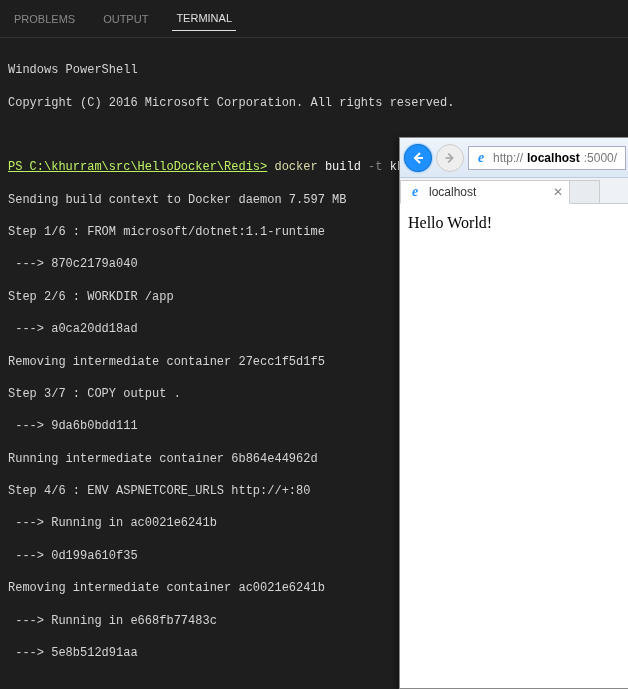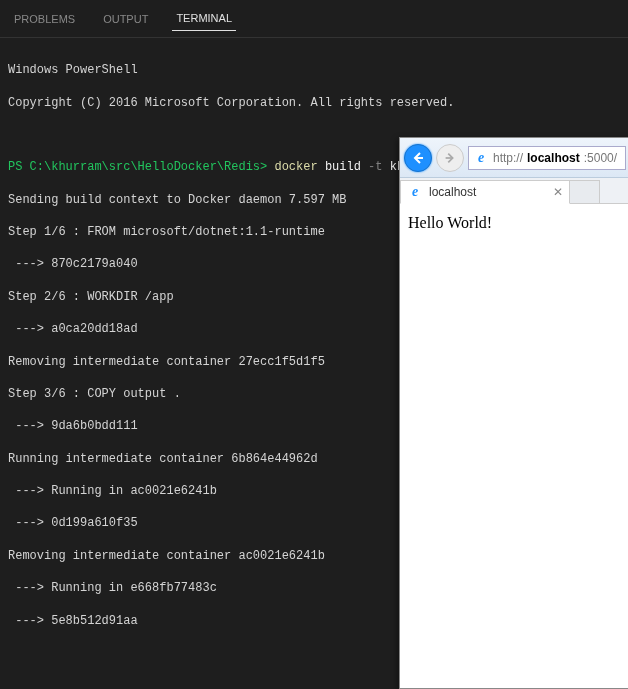--- a/index.html
+++ b/index.html
@@ -33,21 +33,21 @@
     border-bottom: 1px solid #e0e0e0;
   }
   .terminal {
     padding: 8px;
     color: #d4d4d4;
     line-height: 1.35;
     white-space: pre;
     font-size: 12px;
   }
   .line { white-space: pre; }
-  .prompt-path { color: #22c55e; }
+  .prompt-path { color: #bef264; text-decoration: underline; }
   .yellow { color: #dcdcaa; }
   .gray { color: #808080; }
   .white { color: #f0f0f0; margin-top: 21px; }
 
   .browser {
     position: absolute;
     left: 399px;
     top: 137px;
     width: 232px;
     height: 552px;
@@ -158,23 +158,24 @@
 <div class="line">Windows PowerShell</div>
 <div class="line">Copyright (C) 2016 Microsoft Corporation. All rights reserved.</div>
 <div class="line">&nbsp;</div>
 <div class="line"><span class="prompt-path">PS C:\khurram\src\HelloDocker\Redis&gt;</span> <span class="yellow">docker</span> <span class="white">build</span> <span class="gray">-t</span> <span class="white">khurram/mywebapp .</span></div>
 <div class="line">Sending build context to Docker daemon 7.597 MB</div>
 <div class="line">Step 1/6 : FROM microsoft/dotnet:1.1-runtime</div>
 <div class="line"> ---&gt; 870c2179a040</div>
 <div class="line">Step 2/6 : WORKDIR /app</div>
 <div class="line"> ---&gt; a0ca20dd18ad</div>
 <div class="line">Removing intermediate container 27ecc1f5d1f5</div>
-<div class="line">Step 3/6 : COPY output .</div>
+<div class="line">Step 3/7 : COPY output .</div>
 <div class="line"> ---&gt; 9da6b0bdd111</div>
 <div class="line">Running intermediate container 6b864e44962d</div>
+<div class="line">Step 4/6 : ENV ASPNETCORE_URLS http://+:80</div>
 <div class="line"> ---&gt; Running in ac0021e6241b</div>
 <div class="line"> ---&gt; 0d199a610f35</div>
 <div class="line">Removing intermediate container ac0021e6241b</div>
 <div class="line"> ---&gt; Running in e668fb77483c</div>
 <div class="line"> ---&gt; 5e8b512d91aa</div>
 
 
 
 
 

